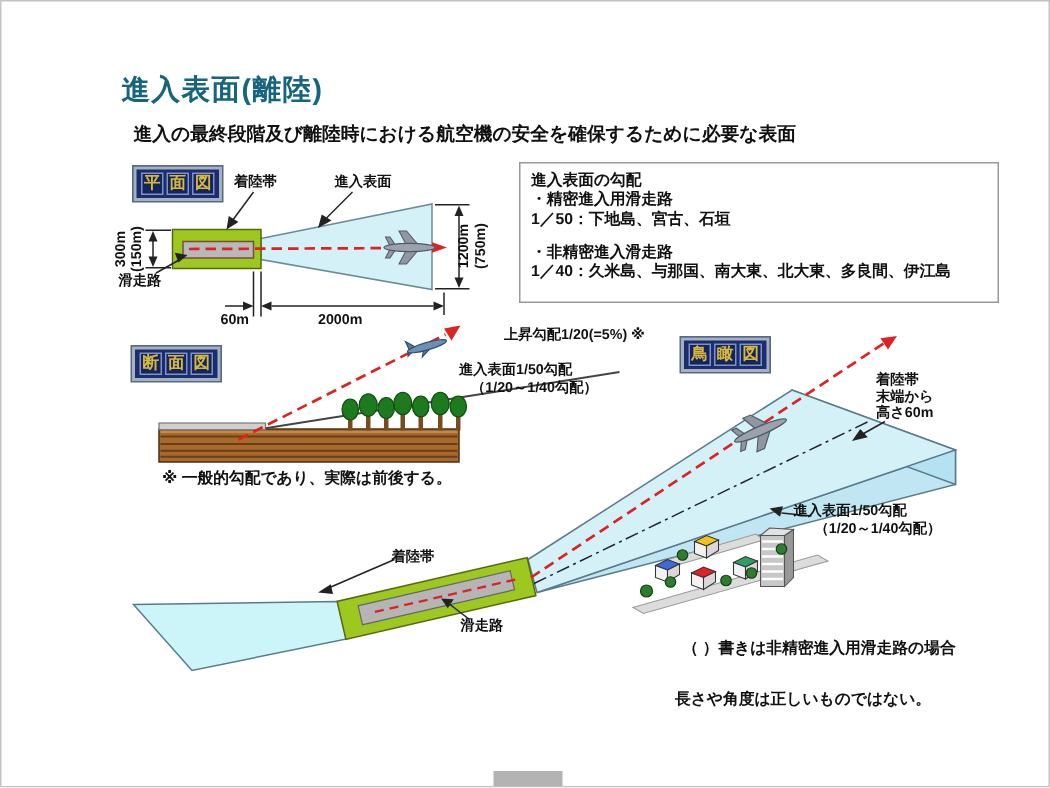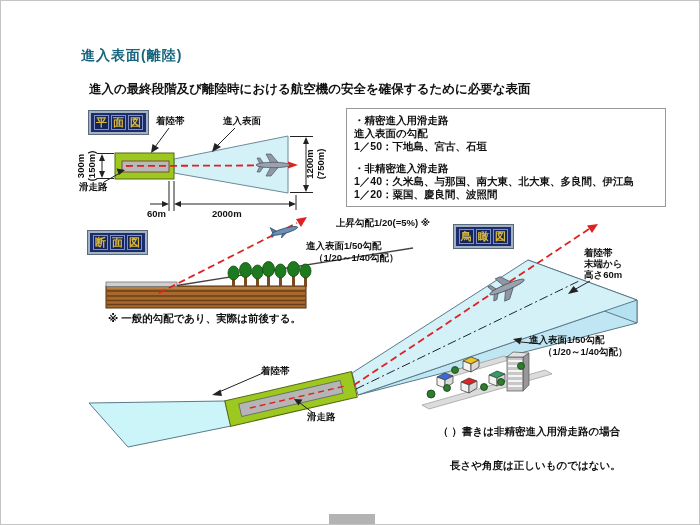--- a/index.html
+++ b/index.html
@@ -1,19 +1,19 @@
 <!DOCTYPE html>
 <html><head>
 <meta charset="utf-8">
 <style>
   html,body{margin:0;padding:0;background:#fff;}
   .canvas{position:relative;width:700px;height:525px;background:#ffffff;border:1px solid #c4c4c4;
           font-family:"Liberation Sans","DejaVu Sans",sans-serif;overflow:hidden;box-sizing:border-box;}
   svg.layer{position:absolute;left:0;top:0;}
-  .page-title{position:absolute;left:80px;top:46px;font-size:14px;font-weight:bold;color:#16657d;letter-spacing:1px;}
+  .page-title{position:absolute;left:80px;top:46px;font-size:19px;font-weight:bold;color:#16657d;letter-spacing:1px;}
   .page-subtitle{position:absolute;left:88px;top:80px;font-size:12.5px;font-weight:bold;color:#111;text-align:right;}
   .infobox{position:absolute;left:345px;top:107px;width:320px;min-height:94px;border:1px solid #999;
            background:#fff;padding:5px 7px;font-size:10.5px;font-weight:bold;color:#111;line-height:13px;box-sizing:border-box;}
   .infobox .gap{height:9px;}
   .badge{position:absolute;display:flex;gap:2px;background:#1b2d6e;border:2px solid #a2b2c2;
          box-shadow:0 0 0 1px #5a6a7a;padding:2px 3px;}
   .badge span{color:#d8b83c;font-size:11px;font-weight:bold;line-height:1;padding:1px 1px;
               border:1px solid #7f93c9;background:#14245c;}
   .lbl{position:absolute;font-weight:bold;color:#111;white-space:nowrap;}
   .s9{font-size:9.5px;}
@@ -225,27 +225,26 @@
       <polygon points="293,398 301.5,398.5 297.5,404.5" fill="#222"></polygon>
       <polygon points="512,338 521,336.5 519,343.5" fill="#222"></polygon>
       <polygon points="567,293 572.5,285 577.5,290.5" fill="#222"></polygon>
     </g>
   </svg>
 
   <div class="page-title">進入表面(離陸)</div>
   <div class="page-subtitle">進入の最終段階及び離陸時における航空機の安全を確保するために必要な表面</div>
 
   <div class="infobox">
+    <div>進入表面の勾配</div>
     <div>・精密進入用滑走路</div>
-    <div>進入表面の勾配</div>
     <div>1／50：下地島、宮古、石垣</div>
     <div class="gap"></div>
     <div>・非精密進入滑走路</div>
     <div>1／40：久米島、与那国、南大東、北大東、多良間、伊江島</div>
-    <div>1／20：粟国、慶良間、波照間</div>
   </div>
 
   <div class="badge" style="left:88px;top:110px;">
     <span>平</span>
     <span>面</span>
     <span>図</span>
   </div>
   <div class="badge" style="left:87px;top:230px;">
     <span>断</span>
     <span>面</span>
@@ -277,17 +276,17 @@
   <div class="lbl s10" style="left:107px;top:311px;">※ 一般的勾配であり、実際は前後する。</div>
 
   <div class="lbl s9" style="left:583px;top:246px;">着陸帯</div>
   <div class="lbl s9" style="left:583px;top:257px;">末端から</div>
   <div class="lbl s9" style="left:583px;top:268px;">高さ60m</div>
   <div class="lbl s9" style="left:260px;top:364px;">着陸帯</div>
   <div class="lbl s9" style="left:306px;top:410px;">滑走路</div>
   <div class="lbl s9" style="left:528px;top:333px;">進入表面1/50勾配</div>
   <div class="lbl s9" style="left:542px;top:345px;">（1/20～1/40勾配）</div>
 
-  <div class="lbl s10" style="left:437px;top:424px;">（ ）書きは非精密進入用滑走路の場合</div>
+  <div class="lbl s10" style="left:454px;top:424px;">（ ）書きは非精密進入用滑走路の場合</div>
   <div class="lbl s10" style="left:449px;top:458px;">長さや角度は正しいものではない。</div>
 
   <div class="footer-bar"></div>
 </div>
 
 </body></html>

